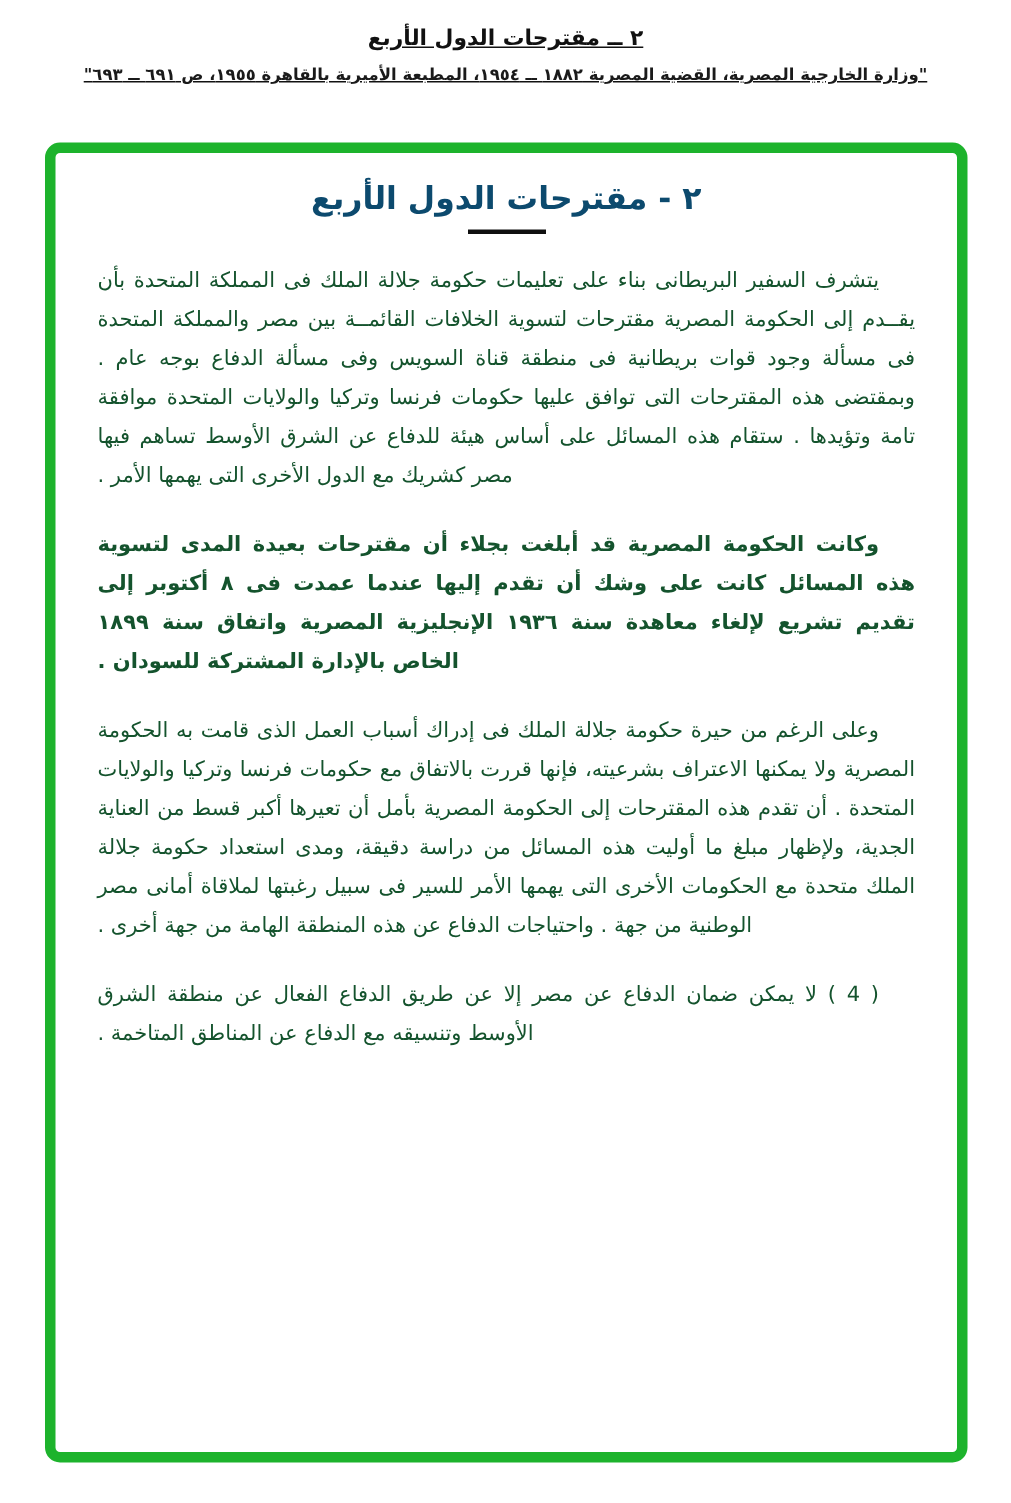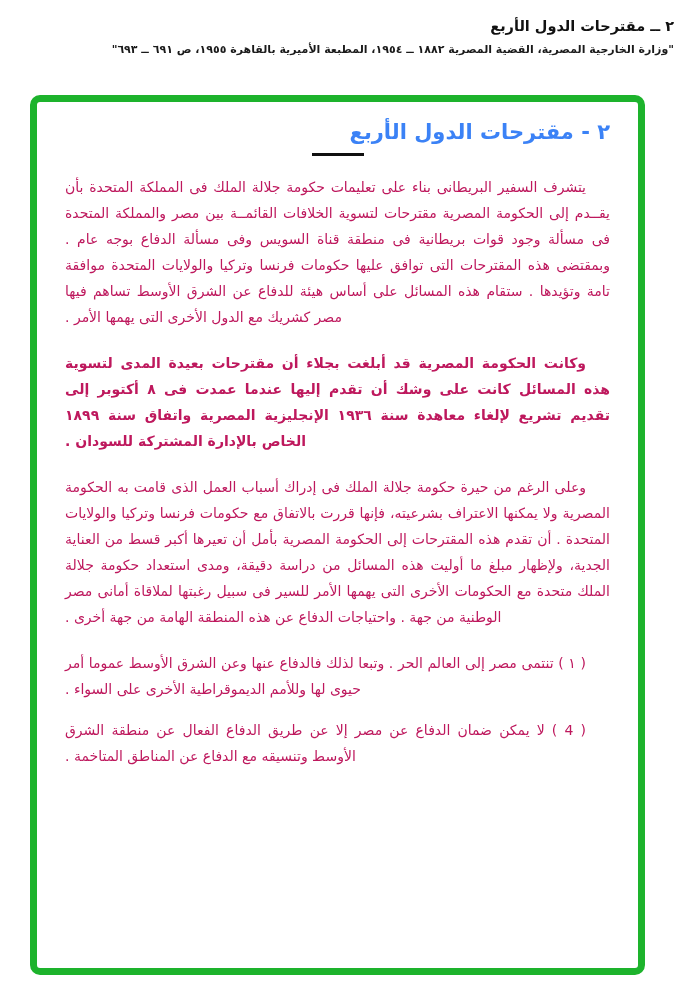--- a/index.html
+++ b/index.html
@@ -6,23 +6,24 @@
   html, body {
     width: 674px; height: 1002px;
     background: #ffffff;
     font-family: "DejaVu Sans", sans-serif;
     position: relative;
     overflow: hidden;
   }
   .page-header {
     position: absolute;
     top: 18px; left: 0; right: 0;
-    text-align: right;
+    text-align: center;
     direction: rtl;
     color: #111111;
+    text-decoration: underline;
   }
   .header-title {
     font-size: 14.5px;
     font-weight: bold;
     letter-spacing: 0.5px;
     margin-bottom: 9px;
   }
   .header-source {
     font-size: 11px;
     font-weight: bold;
@@ -33,38 +34,38 @@
     left: 30px; top: 95px;
     width: 615px; height: 880px;
     border: 7px solid var(--accent, #1db32c);
     border-radius: 10px;
     padding: 18px 28px 0 28px;
     overflow: hidden;
     background: #ffffff;
   }
   .doc-title {
     direction: rtl;
-    text-align: right;
+    text-align: center;
     font-size: 21px;
     font-weight: bold;
-    color: #3b82f6;
+    color: #0c4a6e;
     letter-spacing: 0.5px;
   }
   .title-rule {
     width: 52px; height: 3px;
     background: #101010;
     margin: 9px auto 18px auto;
   }
   .para {
     direction: rtl;
     text-align: justify;
     text-align-last: left;
     font-size: 14px;
     line-height: 26px;
-    color: #be185d;
+    color: #14532d;
     text-indent: 24px;
     margin-bottom: 20px;
   }
   .para.bold { font-weight: bold; }
   .para.item { margin-bottom: 15px; }
 </style>
 </head>
 <body>
 
 <div class="page-header">
@@ -73,15 +74,14 @@
 </div>
 
 <div class="green-box">
   <div class="doc-title">٢ - مقترحات الدول الأربع</div>
   <div class="title-rule"></div>
 
   <p class="para">يتشرف السفير البريطانى بناء على تعليمات حكومة جلالة الملك فى المملكة المتحدة بأن يقــدم إلى الحكومة المصرية مقترحات لتسوية الخلافات القائمــة بين مصر والمملكة المتحدة فى مسألة وجود قوات بريطانية فى منطقة قناة السويس وفى مسألة الدفاع بوجه عام . وبمقتضى هذه المقترحات التى توافق عليها حكومات فرنسا وتركيا والولايات المتحدة موافقة تامة وتؤيدها . ستقام هذه المسائل على أساس هيئة للدفاع عن الشرق الأوسط تساهم فيها مصر كشريك مع الدول الأخرى التى يهمها الأمر .</p>
   <p class="para bold">وكانت الحكومة المصرية قد أبلغت بجلاء أن مقترحات بعيدة المدى لتسوية هذه المسائل كانت على وشك أن تقدم إليها عندما عمدت فى ٨ أكتوبر إلى تقديم تشريع لإلغاء معاهدة سنة ١٩٣٦ الإنجليزية المصرية واتفاق سنة ١٨٩٩ الخاص بالإدارة المشتركة للسودان .</p>
   <p class="para">وعلى الرغم من حيرة حكومة جلالة الملك فى إدراك أسباب العمل الذى قامت به الحكومة المصرية ولا يمكنها الاعتراف بشرعيته، فإنها قررت بالاتفاق مع حكومات فرنسا وتركيا والولايات المتحدة . أن تقدم هذه المقترحات إلى الحكومة المصرية بأمل أن تعيرها أكبر قسط من العناية الجدية، ولإظهار مبلغ ما أوليت هذه المسائل من دراسة دقيقة، ومدى استعداد حكومة جلالة الملك متحدة مع الحكومات الأخرى التى يهمها الأمر للسير فى سبيل رغبتها لملاقاة أمانى مصر الوطنية من جهة . واحتياجات الدفاع عن هذه المنطقة الهامة من جهة أخرى .</p>
 
-  <p class="para item">( ١ ) تنتمى مصر إلى العالم الحر . وتبعا لذلك فالدفاع عنها وعن الشرق الأوسط عموما أمر حيوى لها وللأمم الديموقراطية الأخرى على السواء .</p>
   <p class="para item">( 4 ) لا يمكن ضمان الدفاع عن مصر إلا عن طريق الدفاع الفعال عن منطقة الشرق الأوسط وتنسيقه مع الدفاع عن المناطق المتاخمة .</p>
 </div>
 
 </body></html>

